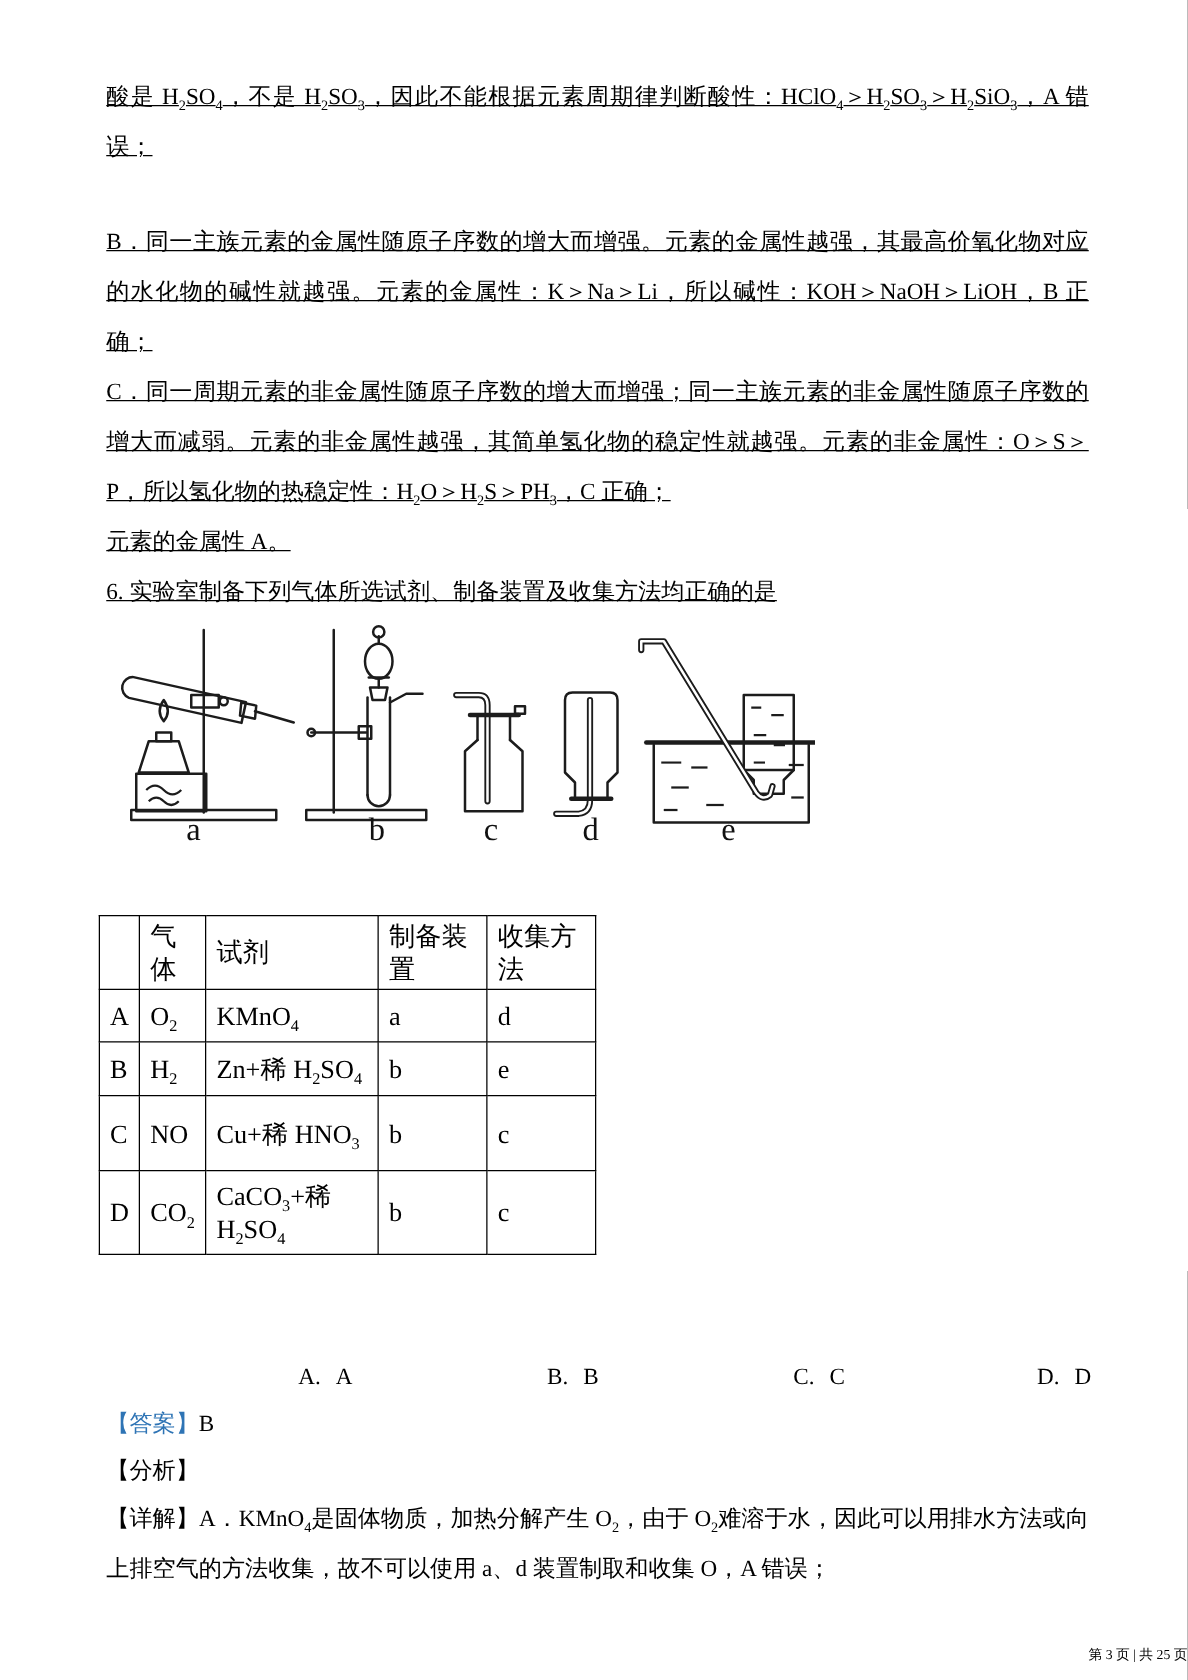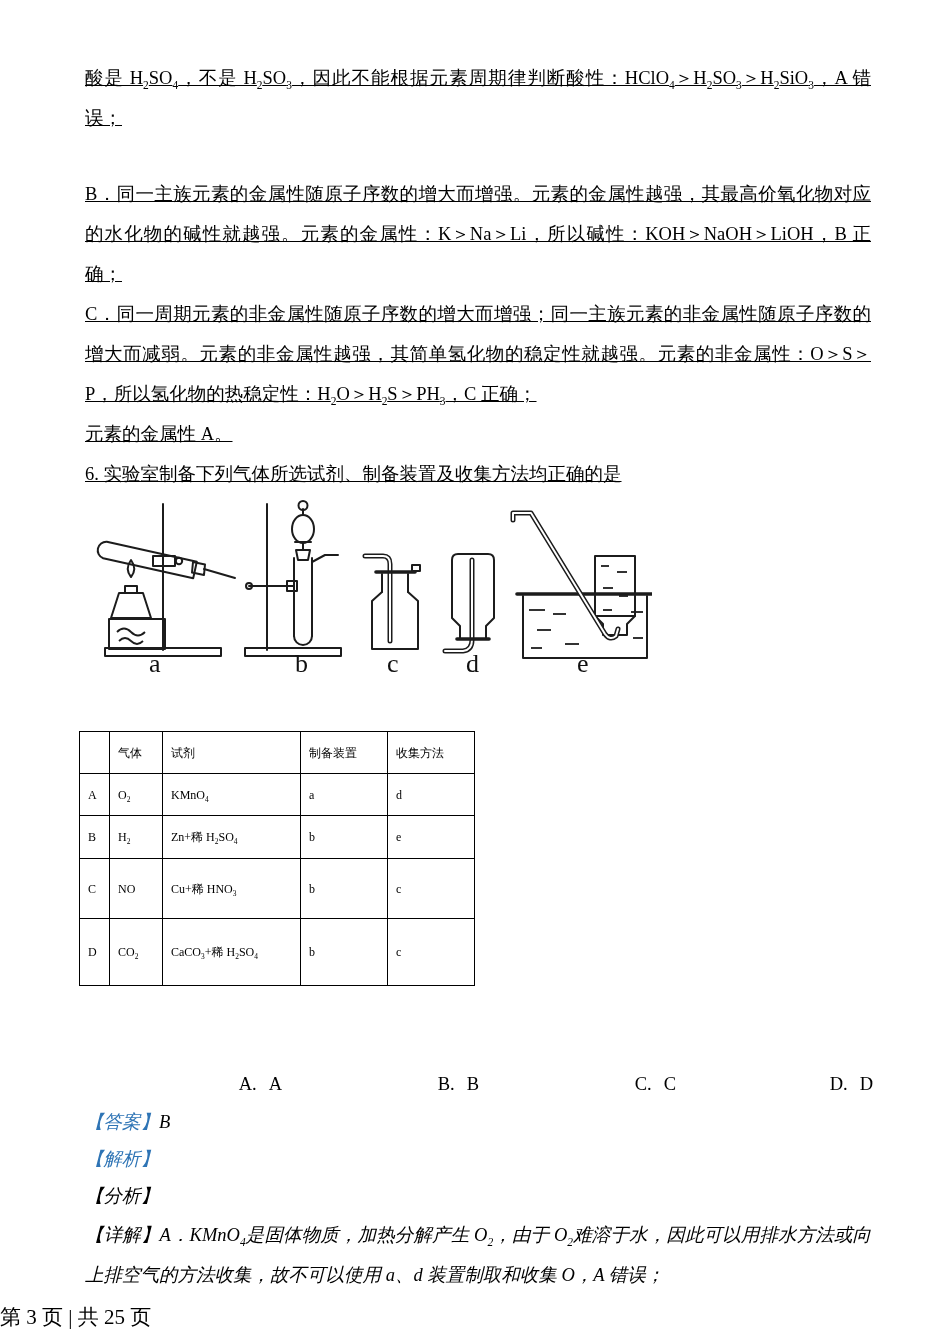--- a/index.html
+++ b/index.html
@@ -26,21 +26,21 @@
     text-decoration:underline;
   }
   sub{font-size:0.62em;line-height:0;}
   .spacer{height:36px;}
   
   .figure{margin:4px 0 0 2px;}
   
   table.qtable{
     border-collapse:collapse;
     margin:50px 0 0 -6px;
-    font-size:12px;
+    font-size:21px;
   }
   table.qtable td,table.qtable th{
     border:1.5px solid #000;
     font-weight:normal;
     text-align:left;
     padding:3px 8px;
     vertical-align:middle;
     line-height:26px;
   }
   td.opt{ text-align:center; padding:3px 4px;}
@@ -48,29 +48,29 @@
   tr.h-a{height:42px;}
   tr.h-b{height:43px;}
   tr.h-c{height:60px;}
   tr.h-d{height:67px;}
   td.vtop{vertical-align:top;padding-top:7px;}
   
   .choices{margin-top:78px;line-height:40px;white-space:nowrap;text-align:right;}
   .choice{display:inline-block;width:197px;}
   .choice .lbl{margin-right:12px;}
   
-  .answers p{margin:0;line-height:37px;text-align:justify;font-style:italic;}
+  .answers p{margin:0;line-height:37px;text-align:justify;}
   .answers p.detail{line-height:40px;}
   .blue{color:#2E74B5;}
   
   .footer{
     position:absolute;
     left:0;bottom:13px;width:100%;
-    text-align:left;
-    font-size:21px;
+    text-align:right;
+    font-size:11px;
     color:#000;
   }
   
   .sk{stroke:#1c1c1c;stroke-width:2;fill:none;stroke-linecap:round;stroke-linejoin:round;}
   .sk-thick{stroke:#1c1c1c;stroke-width:3.6;fill:none;stroke-linecap:round;}
   .tube-out{stroke:#1c1c1c;stroke-width:5;fill:none;stroke-linecap:round;stroke-linejoin:round;}
   .tube-in{stroke:#ffffff;stroke-width:2;fill:none;stroke-linecap:round;stroke-linejoin:round;}
   .dash{stroke:#1c1c1c;stroke-width:1.8;fill:none;}
   .glyph{font-family:"Liberation Serif","DejaVu Serif",serif;font-size:26px;fill:#111;}
 </style>
@@ -215,21 +215,20 @@
       </tr>
     </tbody>
       </table>
 
     <div class="choices">
       <span class="choice"><span class="lbl">A.</span><span>A</span></span><span class="choice"><span class="lbl">B.</span><span>B</span></span><span class="choice"><span class="lbl">C.</span><span>C</span></span><span class="choice"><span class="lbl">D.</span><span>D</span></span>
     </div>
 
     <div class="answers">
       <p><span class="blue">【答案】</span><span>B</span></p>
-      <p><span class="blue">【解析】</span></p>
       <p><span>【分析】</span></p>
       <p class="detail"><span>【详解】</span><span>A．KMnO<sub>4</sub>是固体物质，加热分解产生 O<sub>2</sub>，由于 O<sub>2</sub>难溶于水，因此可以用排水方法或向上排空气的方法收集，故不可以使用 a、d 装置制取和收集 O，A 错误；</span></p>
     </div>
 
   </div>
 
   <div class="footer">第 3 页 | 共 25 页</div>
 </div>
 
 </body></html>

